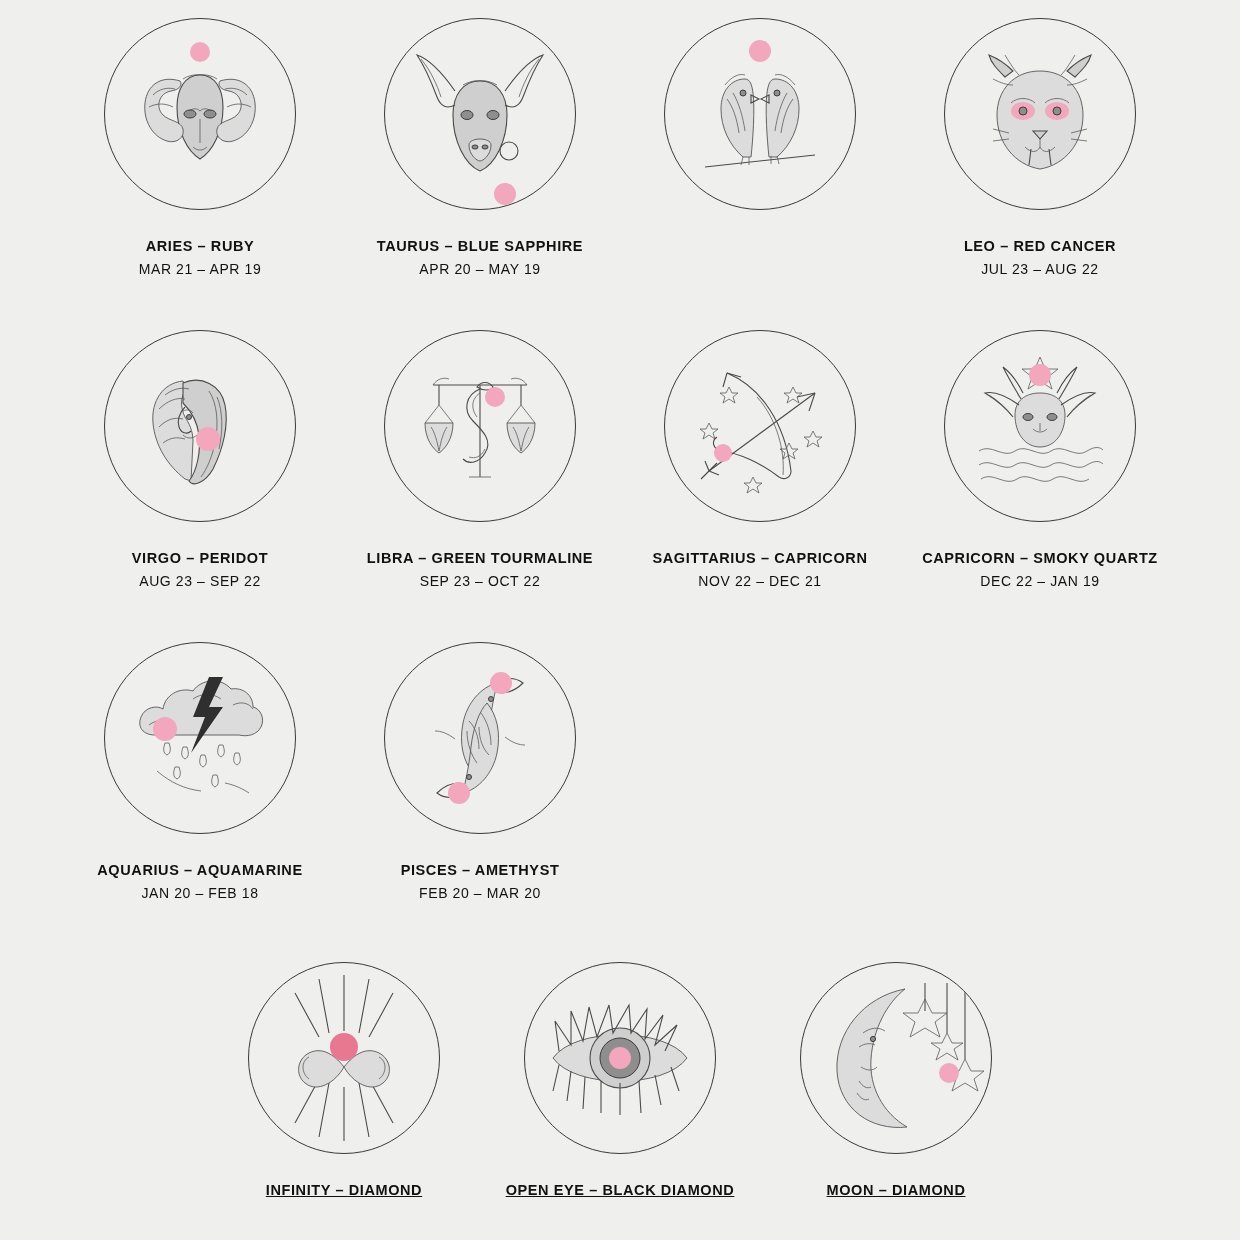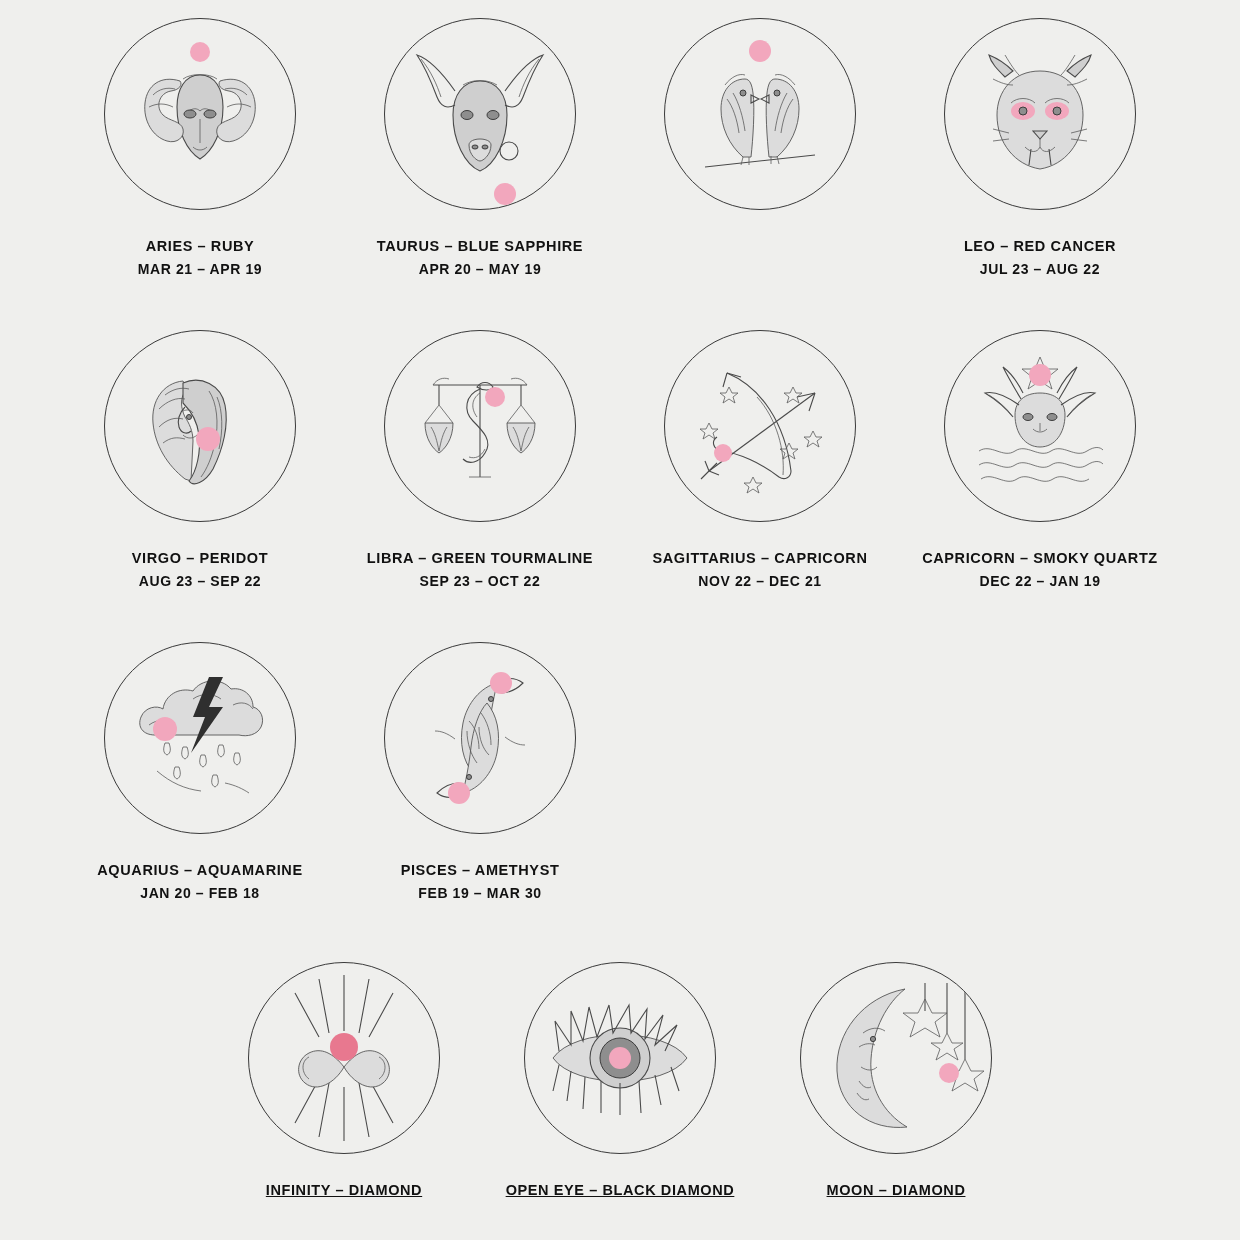--- a/index.html
+++ b/index.html
@@ -57,21 +57,21 @@
     line-height: 1.45;
   }
   .title {
     font-size: 14.5px;
     font-weight: bold;
     letter-spacing: 0.6px;
     white-space: nowrap;
   }
   .dates {
     font-size: 14px;
-    font-weight: bold;
+    font-weight: normal;
     letter-spacing: 0.6px;
     margin-top: 2px;
     white-space: nowrap;
   }
   .bottom-row {
     display: grid;
     grid-template-columns: repeat(3, 1fr);
     width: 828px;
     margin: 8px auto 0 auto;
   }
@@ -312,21 +312,21 @@
           <path class="ink" d="M78 150 C70 156 60 156 52 150 C58 144 66 140 74 140"></path>
           <circle class="ink-dark" cx="106" cy="56" r="2.5"></circle>
           <circle class="ink-dark" cx="84" cy="134" r="2.5"></circle>
           <path class="ink-thin" d="M70 96 C62 90 56 88 50 88 M120 94 C128 100 134 102 140 102"></path>
           <circle class="gem" cx="116" cy="40" r="11"></circle>
           <circle class="gem" cx="74" cy="150" r="11"></circle>
         </svg>
       </div>
       <div class="caption">
         <div class="title">PISCES – AMETHYST</div>
-        <div class="dates">FEB 19 – MAR 30</div>
+        <div class="dates">FEB 20 – MAR 20</div>
       </div>
     </div>
 
   </div>
 
   <div class="bottom-row">
 
     <div class="cell">
       <div class="disc">
         <svg viewBox="0 0 190 190">

